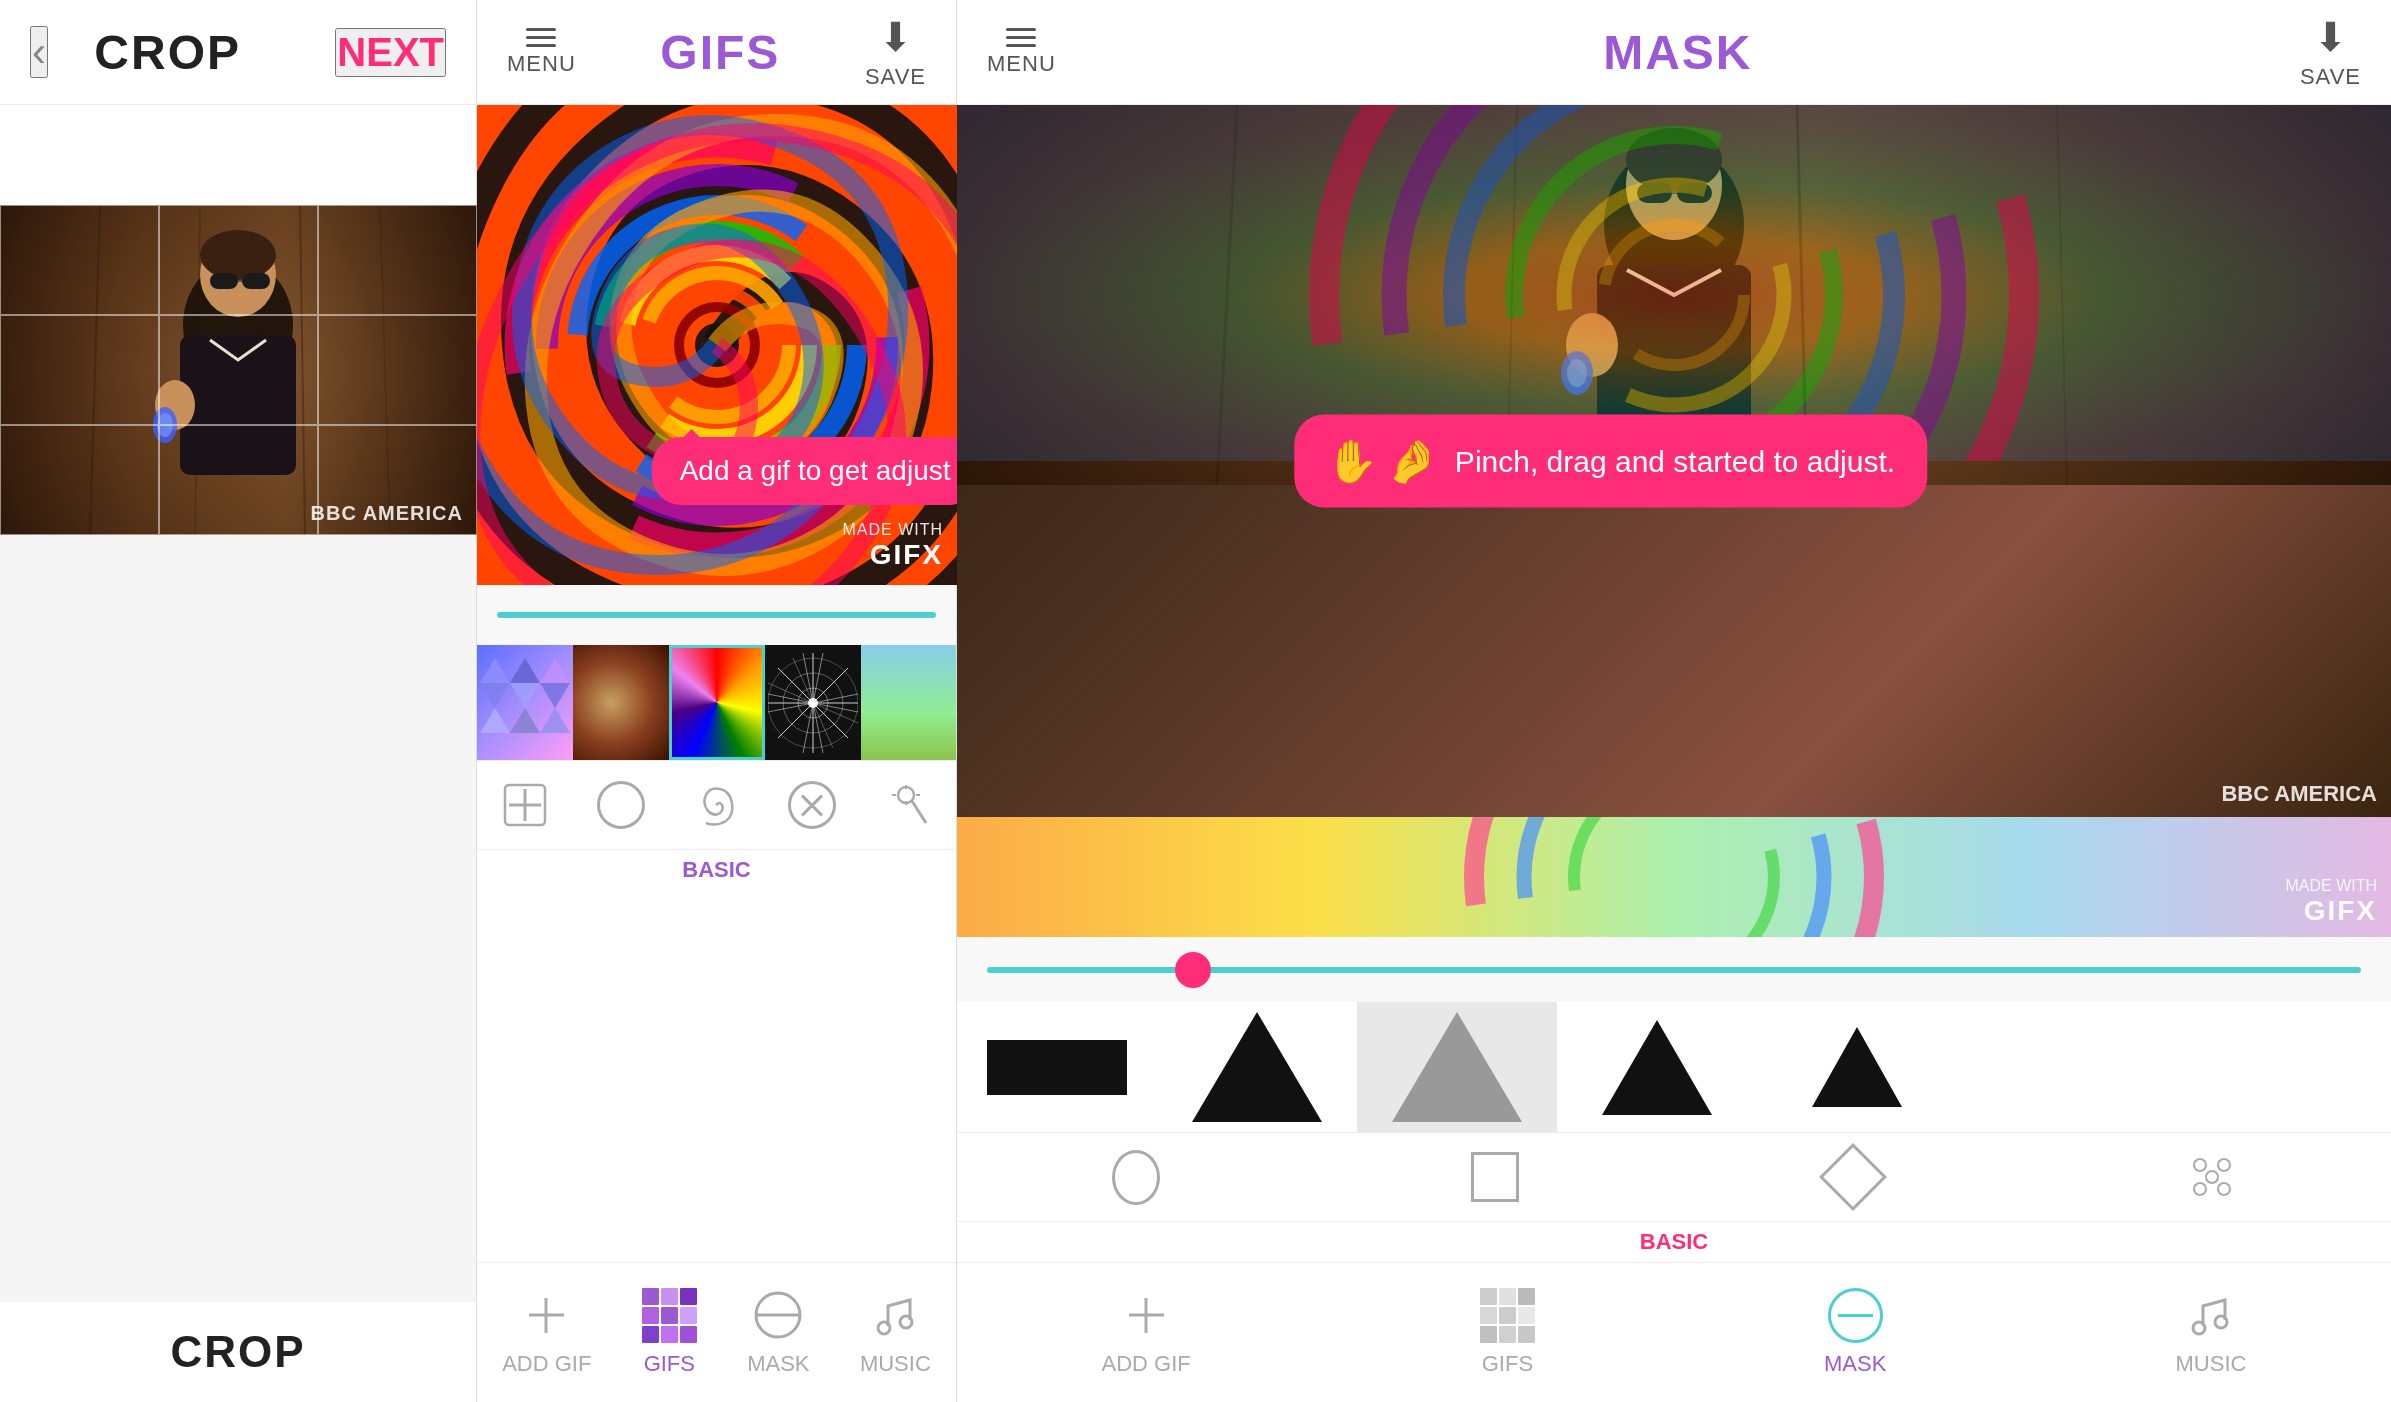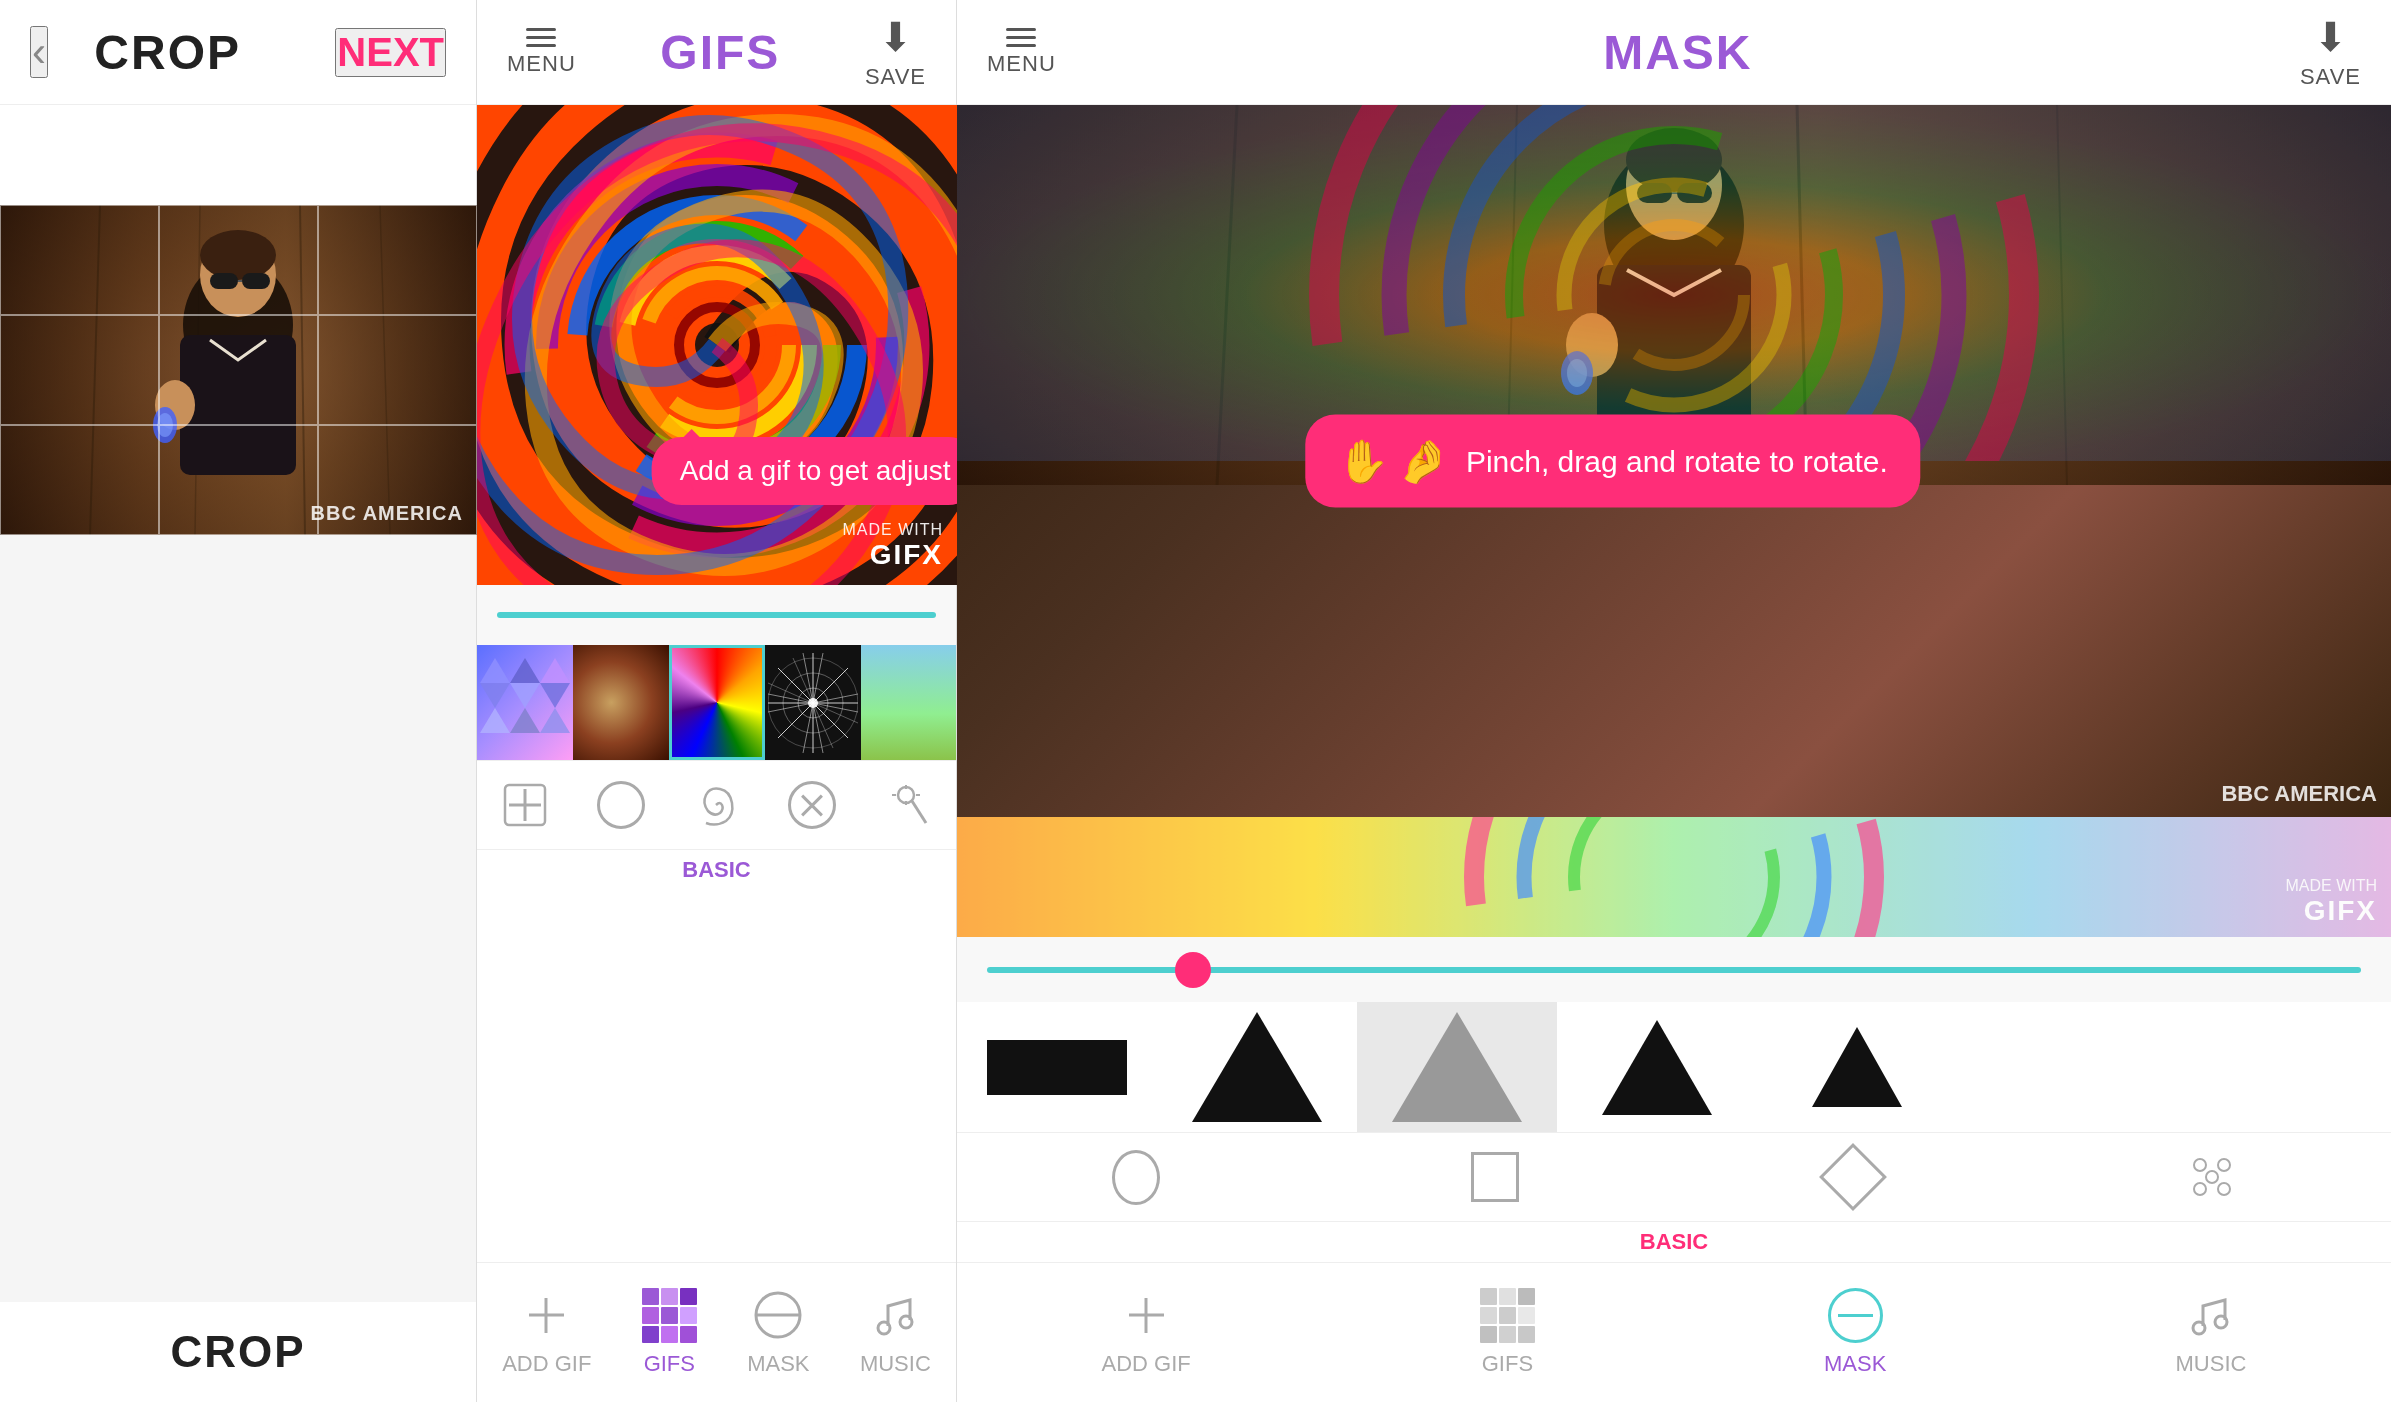--- a/index.html
+++ b/index.html
@@ -970,21 +970,21 @@
       </svg>
     </div>
 
     <div class="mask-bbc-watermark">BBC AMERICA</div>
 
     <div class="mask-tooltip">
       <div class="touch-icon">
         <span class="hand-icon">✋</span>
         <span class="hand-icon">🤌</span>
       </div>
-      <span>Pinch, drag and rotate to rotate.</span>
+      <span>Pinch, drag and started to adjust.</span>
     </div>
   </div>
 
   <div class="mask-bottom-strip">
     <svg width="1434" height="120" viewBox="0 0 1434 120">
       <defs>
         <linearGradient id="stripGrad" x1="0%" y1="0%" x2="100%" y2="0%">
           <stop offset="0%" stop-color="#ff8c00"></stop>
           <stop offset="25%" stop-color="#ffd700"></stop>
           <stop offset="50%" stop-color="#90ee90"></stop>

